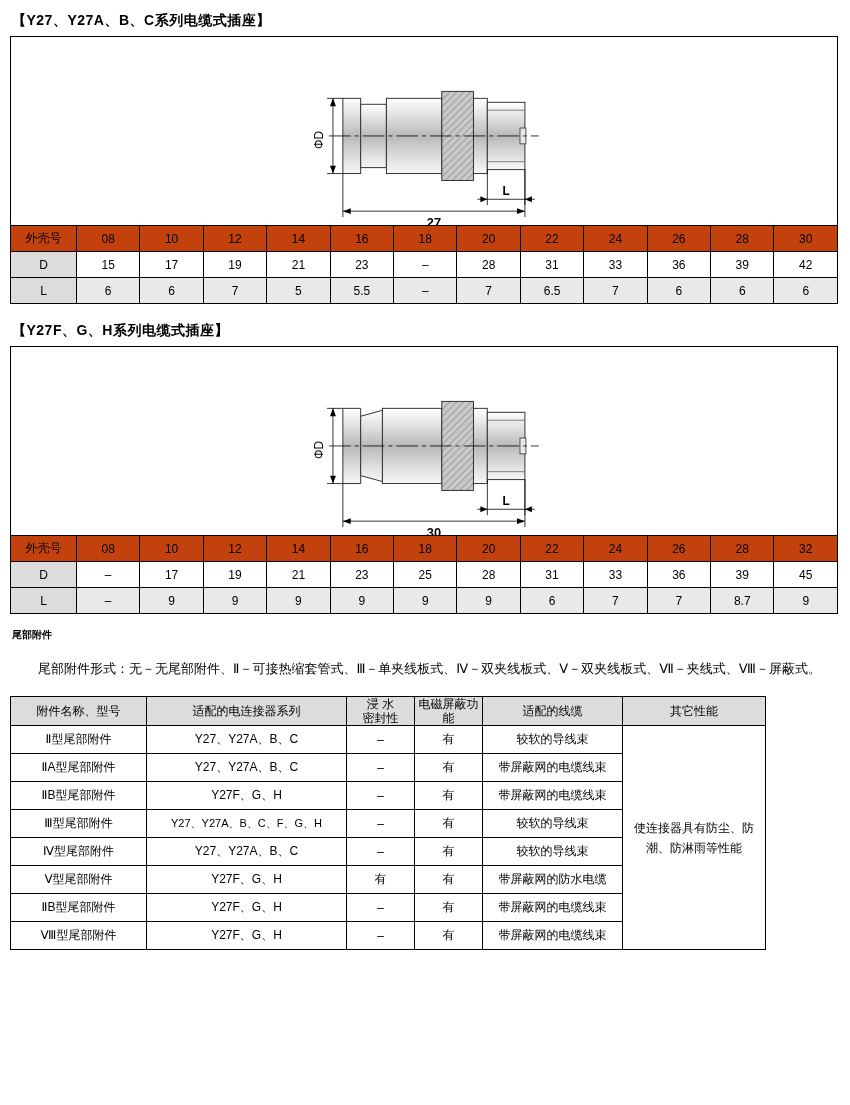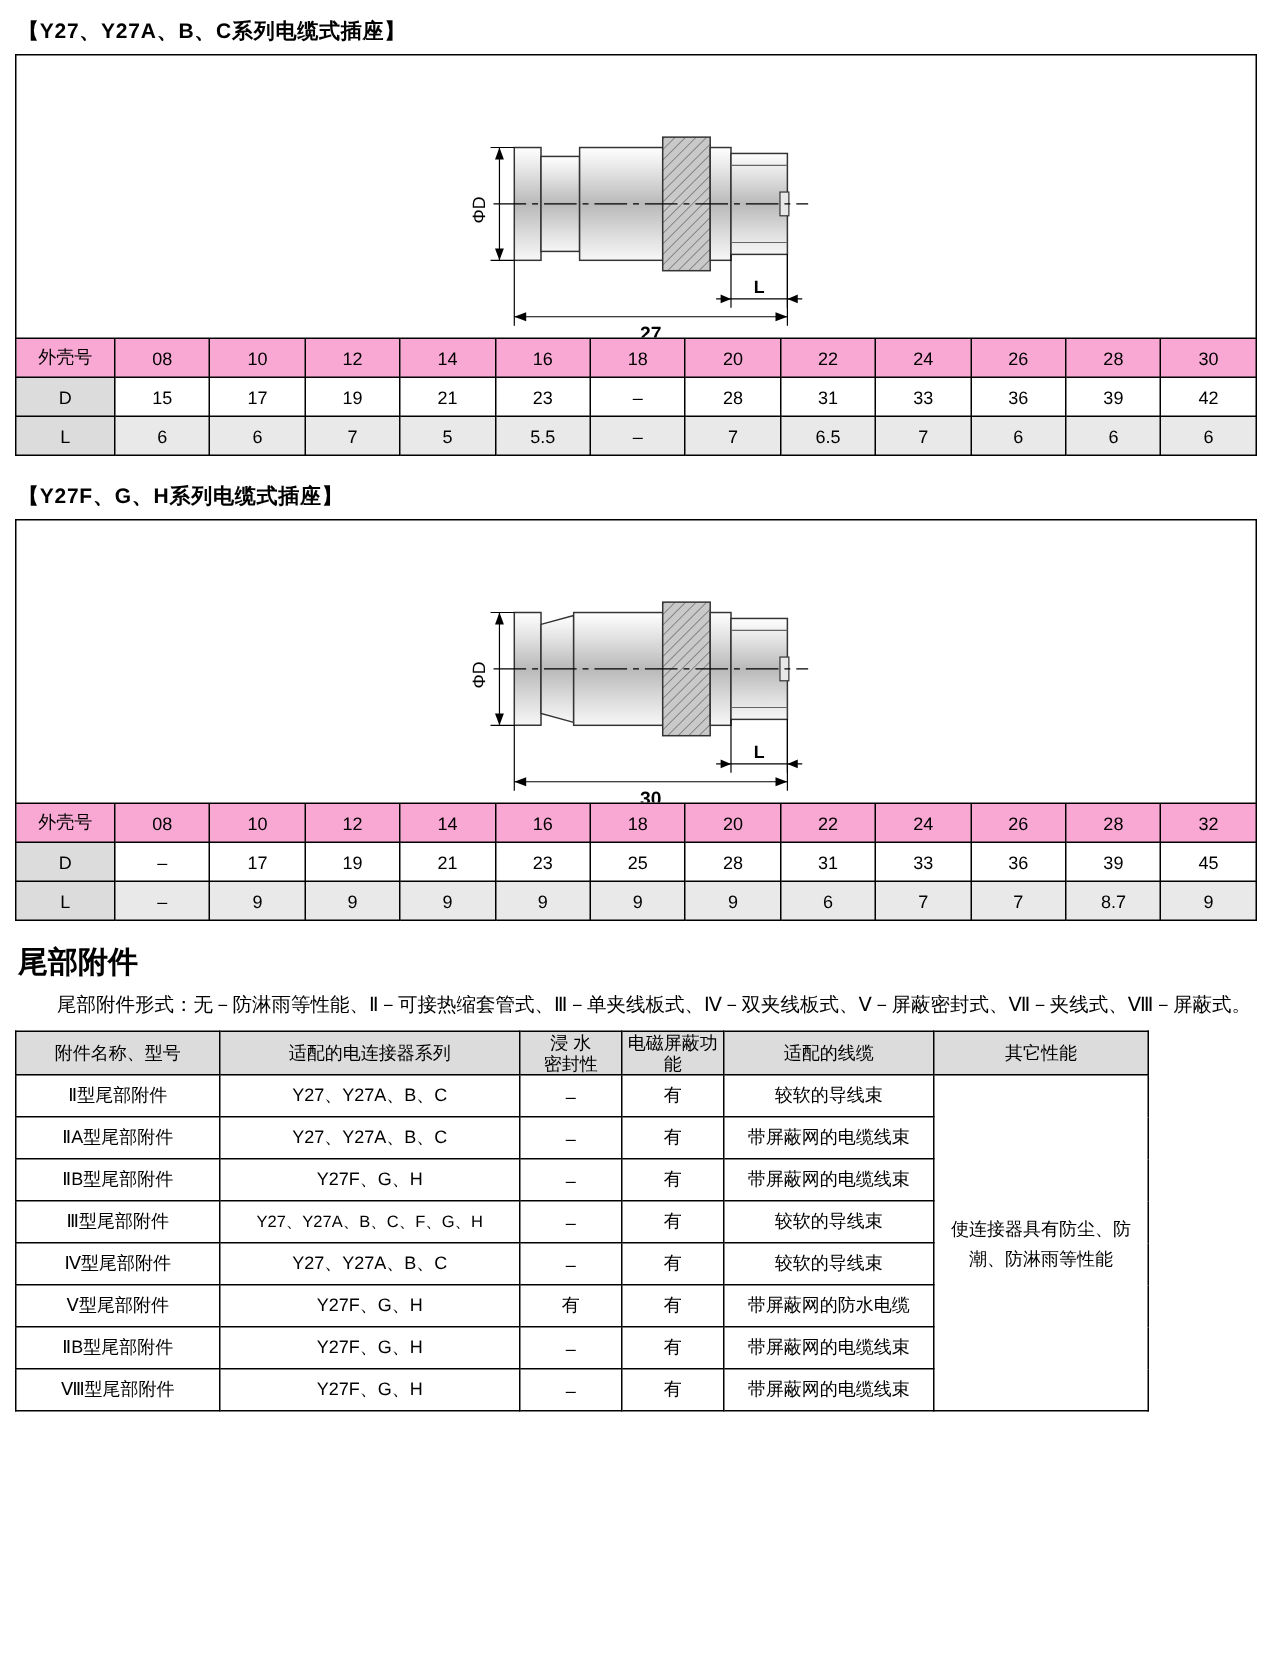--- a/index.html
+++ b/index.html
@@ -42,43 +42,43 @@
     margin-top: -1px;
     font-size: 12px;
     table-layout: fixed;
   }
   table.dim td {
     border: 1px solid #000;
     text-align: center;
     height: 26px;
     padding: 0;
   }
-  table.dim tr.hdr td { background: #f9a8d4; font-size: 12px; }
+  table.dim tr.hdr td { background: #c2410c; font-size: 12px; }
   table.dim tr.alt td { background: #e9e9e9; }
   table.dim td.rowlbl { background: #dcdcdc; width: 66px; }
   table.dim tr.alt td.rowlbl { background: #dcdcdc; }
 
   .body-text {
     font-size: 13px;
     line-height: 22px;
     margin: 4px 2px 2px 2px;
     text-align: justify;
   }
   .body-text p { margin: 0 0 2px 0; text-indent: 26px; }
   .heading2 {
-    font-size: 20px;
+    font-size: 10px;
     font-weight: bold;
-    margin: 14px 0 4px 2px;
+    margin: 14px 0 16px 2px;
   }
 
   table.acc {
     border-collapse: collapse;
     width: 670px;
     font-size: 12px;
-    margin-top: 6px;
+    margin-top: 16px;
     table-layout: fixed;
   }
   table.acc td {
     border: 1px solid #000;
     text-align: center;
     height: 28px;
     padding: 0 2px;
   }
   table.acc tr.hdr td { background: #dcdcdc; line-height: 14px; }
   table.acc td.nm { width: 136px; }
@@ -329,21 +329,21 @@
       <td>7</td>
       <td>8.7</td>
       <td>9</td>
     </tr>
   </tbody>
     </table>
 
   <div class="heading2">尾部附件</div>
 
   <div class="body-text">
-    <p>尾部附件形式：无－防淋雨等性能、Ⅱ－可接热缩套管式、Ⅲ－单夹线板式、Ⅳ－双夹线板式、Ⅴ－屏蔽密封式、Ⅶ－夹线式、Ⅷ－屏蔽式。</p>
+    <p>尾部附件形式：无－无尾部附件、Ⅱ－可接热缩套管式、Ⅲ－单夹线板式、Ⅳ－双夹线板式、Ⅴ－双夹线板式、Ⅶ－夹线式、Ⅷ－屏蔽式。</p>
   </div>
 
   <table class="acc">
     <tbody>
         <tr class="hdr">
       <td class="nm">附件名称、型号</td>
       <td class="sr">适配的电连接器系列</td>
       <td class="ws">
         <div>浸 水</div>
         <div>密封性</div>

